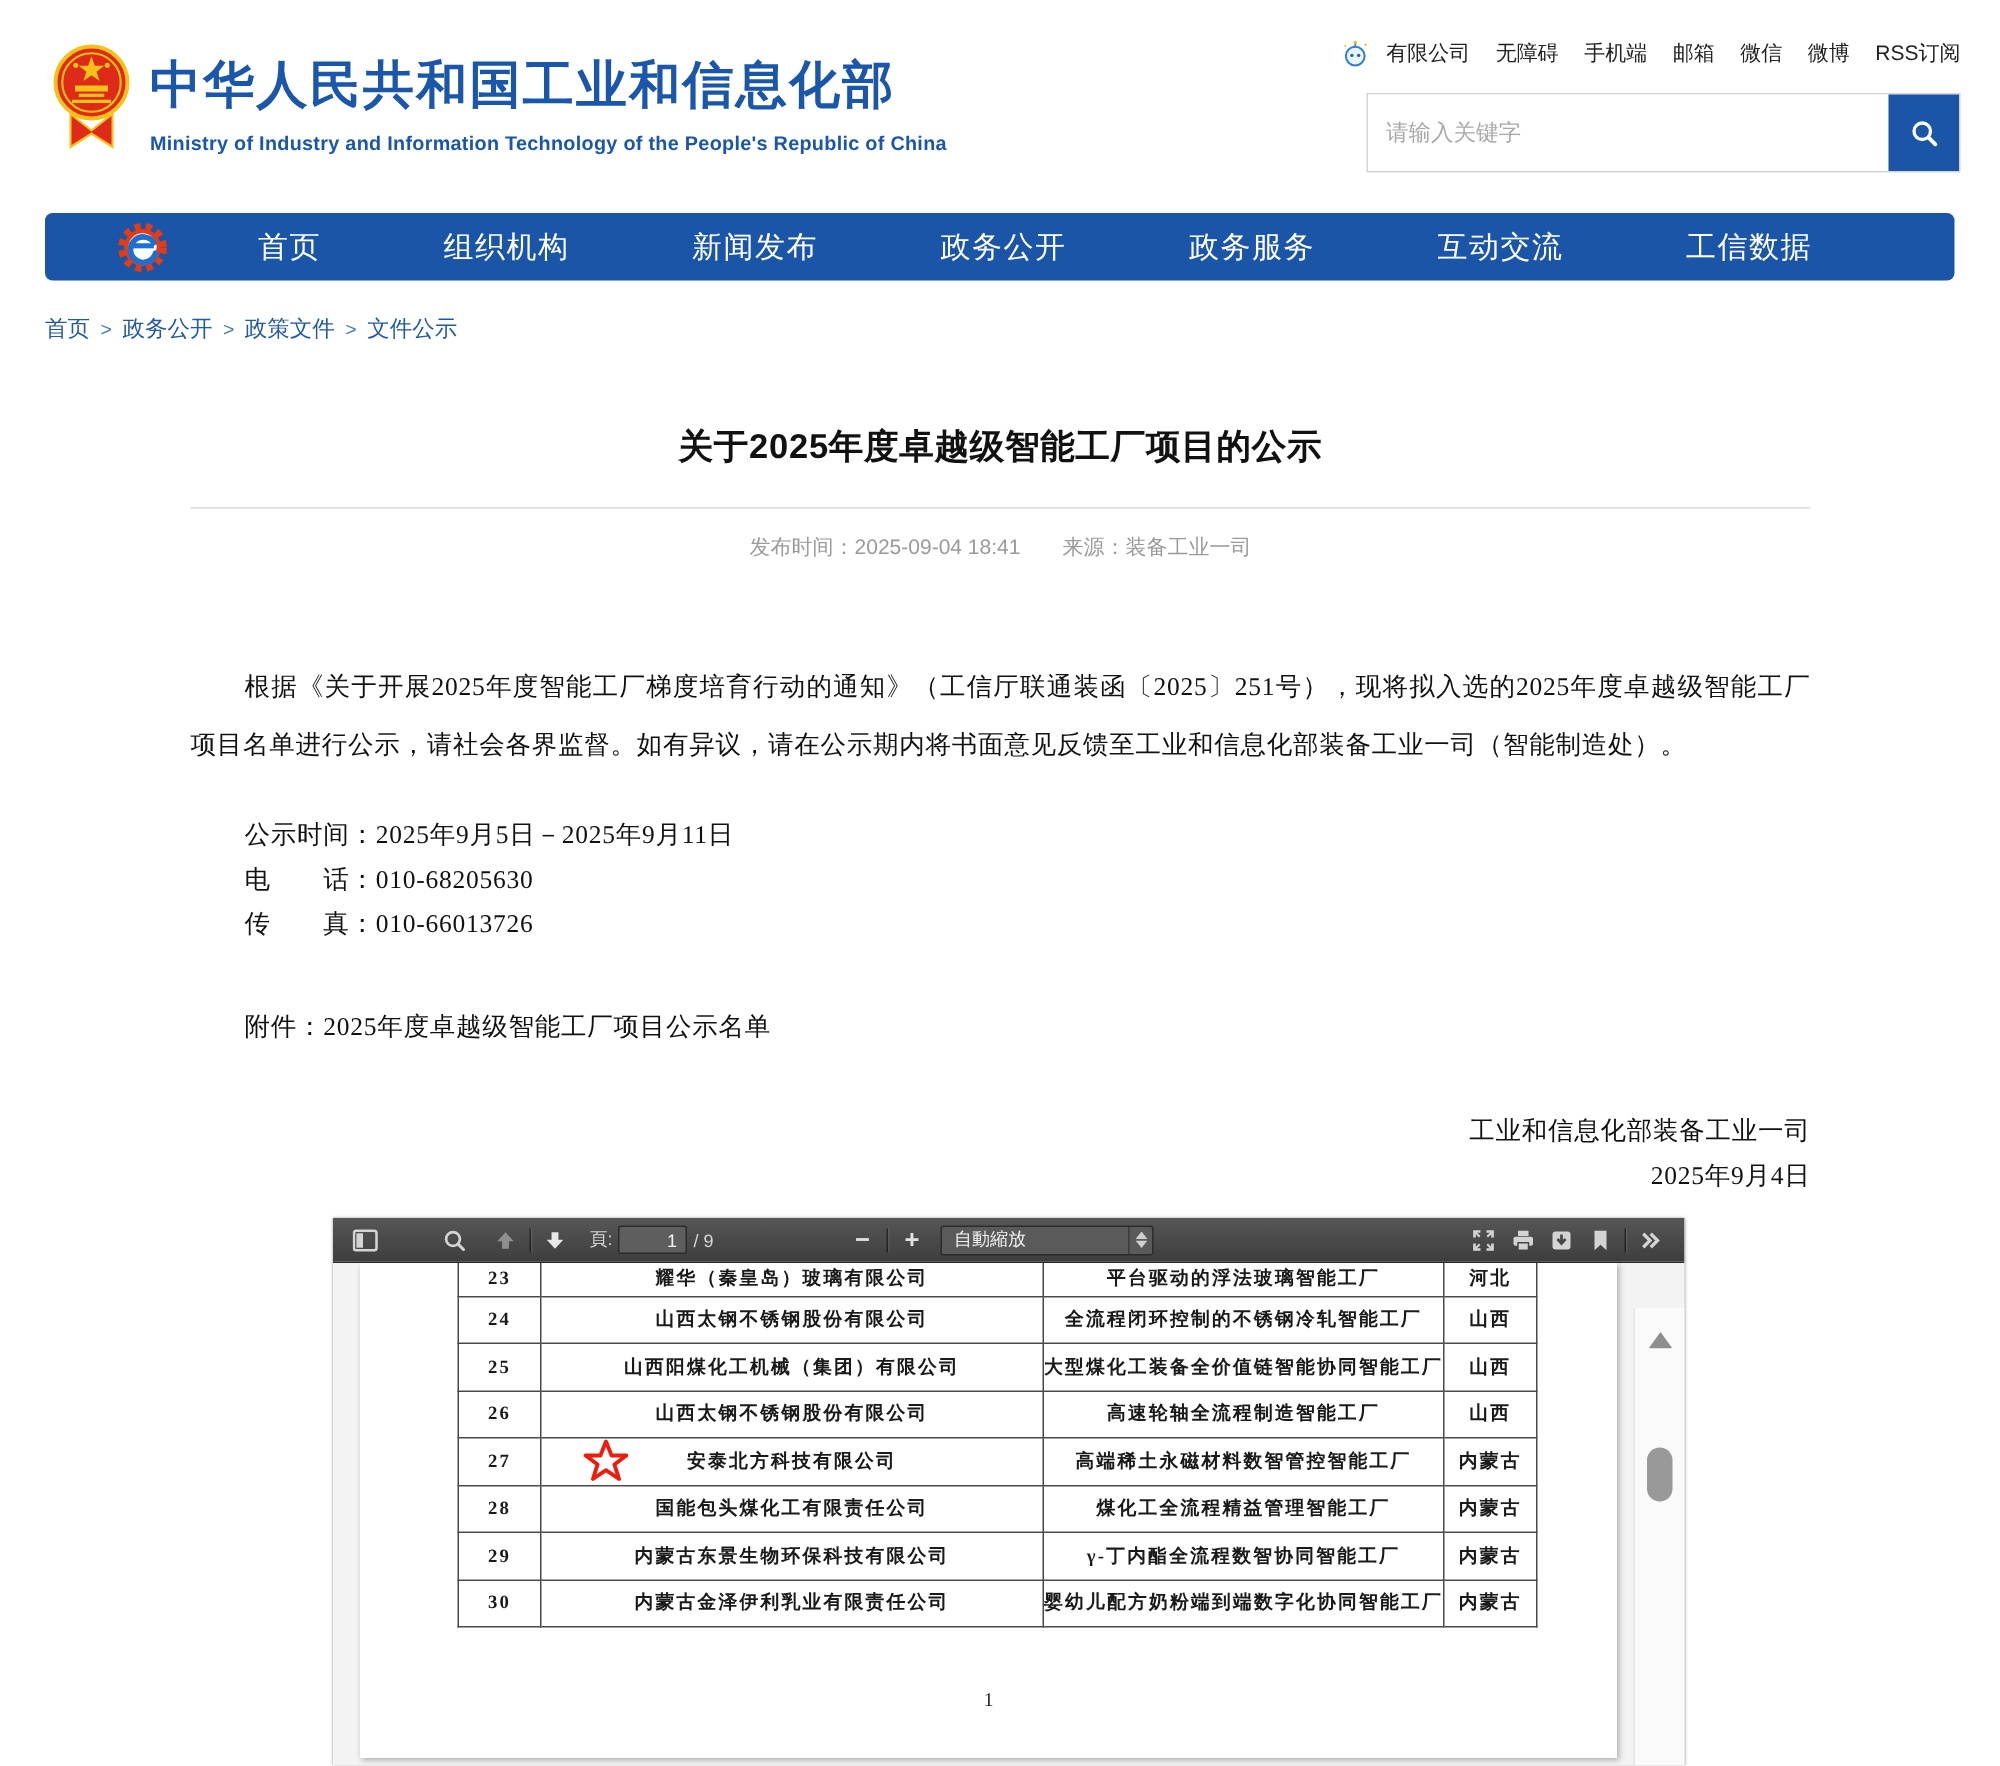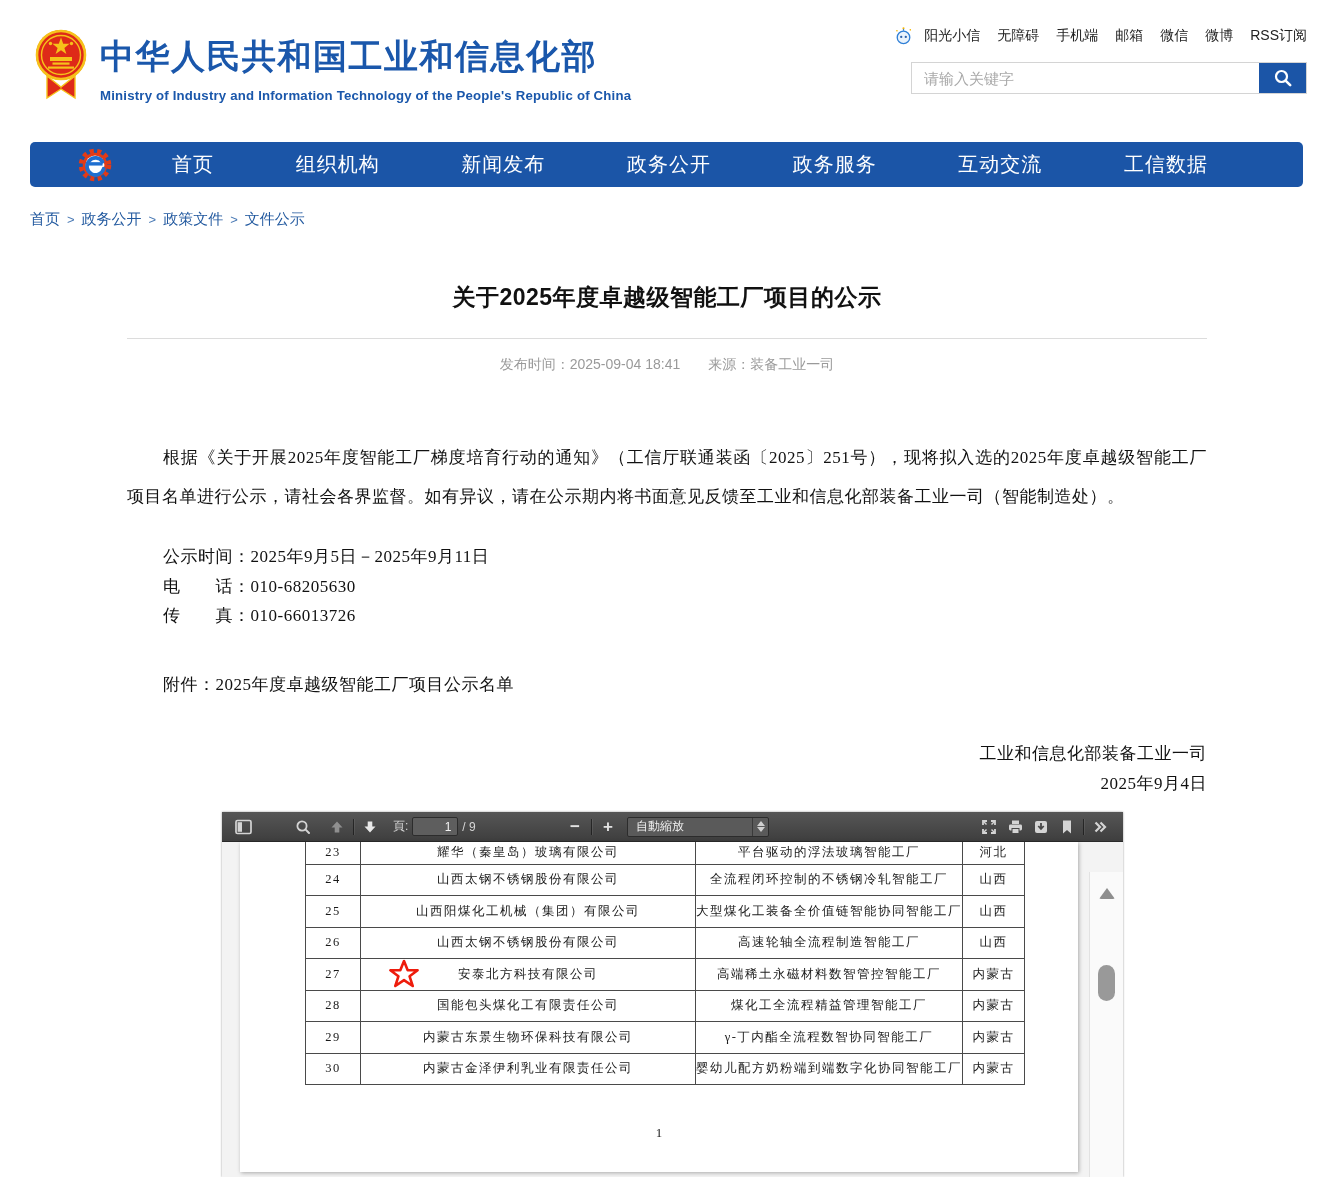--- a/index.html
+++ b/index.html
@@ -12,21 +12,21 @@
   .emblem { position:absolute; left:34px; top:28px; width:54px; height:76px; }
   .site-title { position:absolute; left:100px; top:34px; }
   .site-title .zh { font-size:34px; font-weight:bold; color:#1a57ab; letter-spacing:1.5px; }
   .site-title .en { font-size:13.2px; font-weight:600; color:#1a57ab; margin-top:8px; letter-spacing:.2px; }
 
   .header-right { position:absolute; right:26px; top:26px; width:430px; }
   .quick-links { display:flex; justify-content:flex-end; align-items:center; gap:17px;
                  font-size:14px; color:#222; }
   .quick-links a { color:#222; text-decoration:none; cursor:pointer; }
   .robot-icon { width:19px; height:19px; margin-right:-6px; }
-  .search-bar { margin-top:17px; width:396px; height:32px; margin-left:auto;
+  .search-bar { margin-top:17px; width:396px; height:53px; margin-left:auto;
                 display:flex; border:1px solid #d4d4d4; background:#fff; }
   .search-input { flex:1; border:none; outline:none; padding:0 12px; font-size:15px; color:#555;
                   font-family:"Liberation Sans",sans-serif; }
   .search-input::placeholder { color:#a9a9a9; }
   .search-btn { width:47px; height:100%; background:#1b55a7; border:none; cursor:pointer;
                 display:flex; align-items:center; justify-content:center; }
 
   
   .nav { position:absolute; left:30px; top:142px; width:1273px; height:45px;
          background:#1b55a7; border-radius:5px; display:flex; align-items:center; }
@@ -76,21 +76,21 @@
                  display:flex; flex-direction:column; align-items:center; justify-content:center; gap:1px; }
   .tb-text-btn { color:#e2e2e2; font-size:17px; line-height:17px; font-weight:bold; }
 
   .pdf-content { position:relative; height:335px; background:#f3f3f3; }
   .pdf-page { position:absolute; left:18px; top:0; width:838px; height:330px; background:#fff;
               box-shadow:1px 1px 4px rgba(0,0,0,.3); }
   .pdf-table { position:absolute; left:65px; top:0; border-collapse:collapse; table-layout:fixed;
                font-family:"Liberation Serif","DejaVu Serif",serif; color:#1a1a1a; }
   .pdf-table td { border:1px solid #4a4a4a; text-align:center; vertical-align:middle;
                   font-size:12.5px; letter-spacing:1.5px; overflow:hidden; white-space:nowrap; }
-  .pdf-table tr { height:31.5px; }
+  .pdf-table tr { height:31.5px;font-weight:bold; }
   .pdf-table tr.clipped { height:22px; }
   .pdf-table tr.clipped td { border-top:none; }
   .c-no { width:55px; font-size:13.5px; letter-spacing:0; }
   .c-company { width:335px; position:relative; }
   .c-project { width:240px; }
   .c-prov { width:62px; }
   .star-mark { position:absolute; left:28px; top:50%; transform:translateY(-50%); width:30px; height:29px; }
   .page-footer { position:absolute; left:0; right:0; top:283px; text-align:center;
                  font-family:"Liberation Serif","DejaVu Serif",serif; font-size:13px; color:#222; }
 
@@ -128,21 +128,21 @@
       <svg class="robot-icon" viewBox="0 0 20 20">
         <line x1="10" y1="5" x2="10" y2="3" stroke="#2f7fd6" stroke-width="1.3"></line>
         <circle cx="10" cy="2.4" r="1.1" fill="#f4b400"></circle>
         <circle cx="10" cy="12" r="6.6" fill="#eaf3fc" stroke="#2f7fd6" stroke-width="1.4"></circle>
         <circle cx="7.6" cy="11.5" r="1.2" fill="#2a5fa8"></circle>
         <circle cx="12.4" cy="11.5" r="1.2" fill="#2a5fa8"></circle>
         <path d="M2.5 5 l1.2 0 M3.1 4.4 l0 1.2" stroke="#f4b400" stroke-width="1"></path>
         <path d="M16.5 4 l1.4 0 M17.2 3.3 l0 1.4" stroke="#f4b400" stroke-width="1"></path>
       </svg>
 
-    <a>阳光小信</a>
+    <a>有限公司</a>
         <a>无障碍</a>
         <a>手机端</a>
         <a>邮箱</a>
         <a>微信</a>
         <a>微博</a>
         <a>RSS订阅</a>
       </div>
     <div class="search-bar">
       <input class="search-input" type="text" placeholder="请输入关键字" style="">
       <button class="search-btn">

